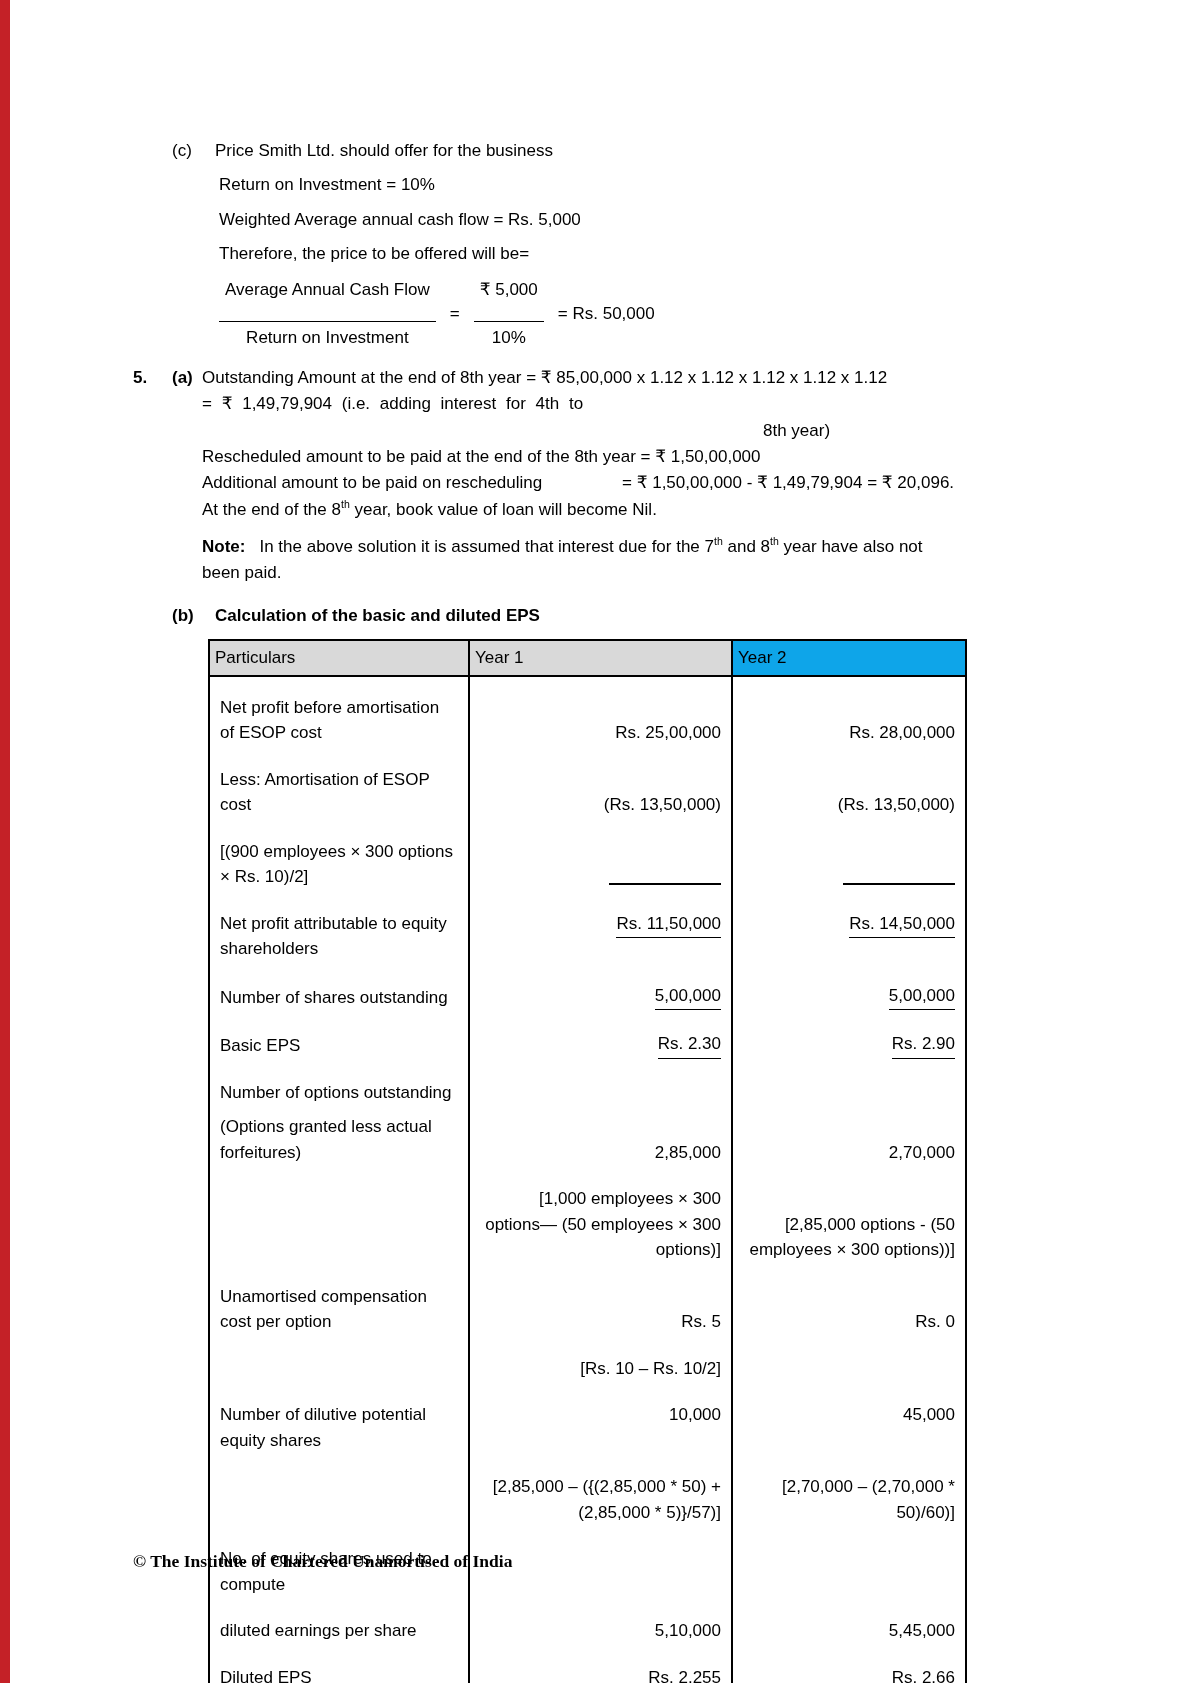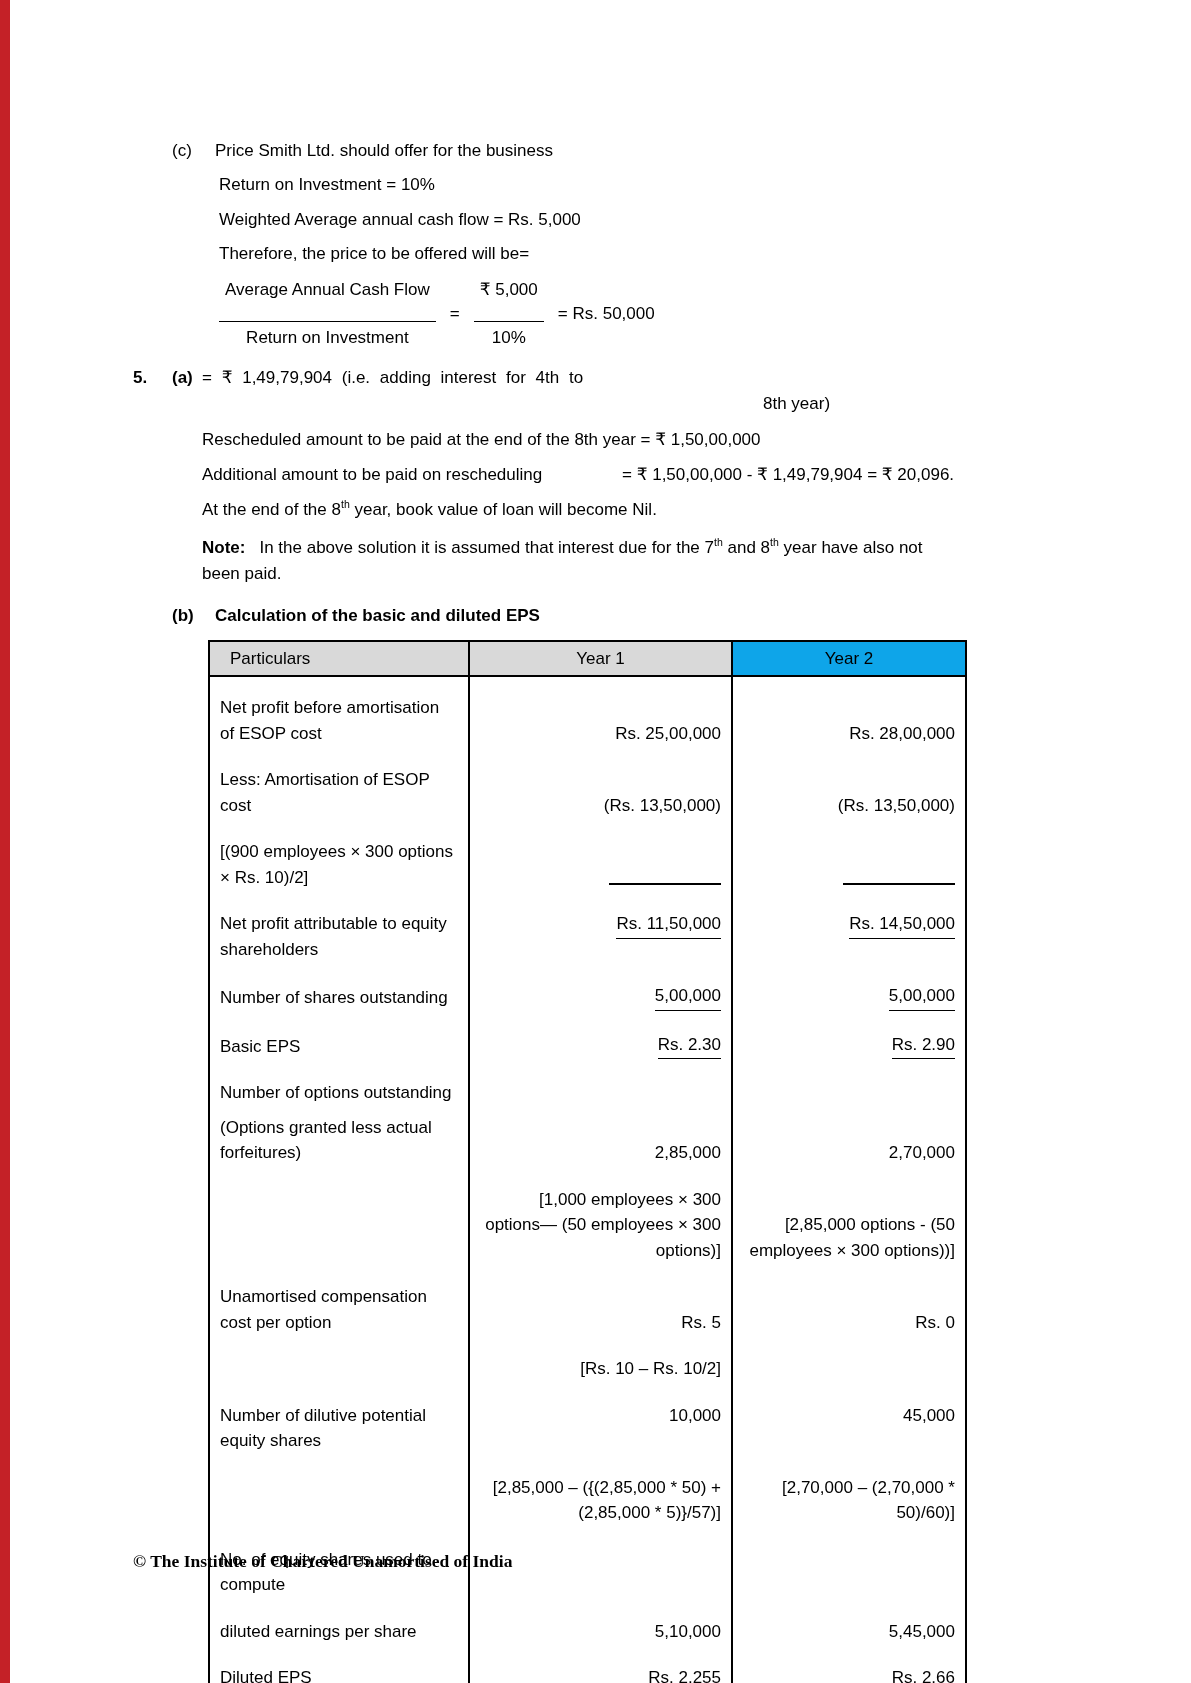--- a/index.html
+++ b/index.html
@@ -29,21 +29,21 @@
   }
   p { margin: 0; }
   .bold { font-weight: bold; }
   .sec { display: flex; align-items: flex-start; }
   .sp39 { flex: 0 0 39px; }
   .lbl43 { flex: 0 0 43px; }
   .lbl30 { flex: 0 0 30px; }
   .sec-body { flex: 1 1 auto; min-width: 0; }
   .mb { margin-bottom: 8px; }
   .ind { margin-left: 4px; }
-  .mt8 { margin-top: 9px; }
+  .mt8 { }
   .mt10 { margin-top: 11px; }
   .formula { display: flex; align-items: center; gap: 14px; margin-top: 10px; }
   .frac { display: inline-flex; flex-direction: column; text-align: center; }
   .frac .ftop { border-bottom: 1.6px solid #000; padding: 0 6px 17px; }
   .frac .fbot { padding-top: 3px; }
   .q5 { margin-top: 14px; }
   .cont1 { word-spacing: 5px; }
   .cont2 { margin-left: 561px; }
   .addl-label { display: inline-block; width: 420px; }
   .note-label { margin-right: 14px; }
@@ -63,23 +63,23 @@
     border-right: 2px solid #000;
     padding: 18px 10px 3px;
     font-weight: normal;
     text-align: left;
     vertical-align: bottom;
     overflow-wrap: break-word;
   }
   .eps thead th {
     border-bottom: 2px solid #000;
     background: #d9d9d9;
-    padding: 4px 20px;
-  }
-  .eps thead th.num { text-align: center; margin-left: 16px; }
+    padding: 4px 5px;
+  }
+  .eps thead th.num { text-align: left; margin-left: 16px; }
   .eps td.val { text-align: right; }
   .eps tr.vtop td.val { vertical-align: top; }
   .u { display: inline-block; border-bottom: 1.8px solid #000; padding-bottom: 1px; }
   .sum-rule { width: 112px; border-top: 2px solid #000; margin: 8px 0 5px auto; }
   .p2 { margin-top: 9px; }
   .pagenum { width: 757px; margin: 10px 0 0 75px; text-align: center; }
   .footer {
     position: absolute;
     left: 133px;
     top: 1548px;
@@ -116,20 +116,21 @@
           </span>
           <span>= Rs. 50,000</span>
         </div>
       </div>
     </div>
 
     <div class="sec q5">
       <div class="sp39 bold">5.</div>
       <div class="lbl30 bold">(a)</div>
       <div class="sec-body">
+        <p>Outstanding Amount at the end of 8th year = ₹ 85,00,000 x 1.12 x 1.12 x 1.12 x 1.12 x 1.12</p>
         <p class="cont1">= ₹ 1,49,79,904 (i.e. adding interest for 4th to</p>
         <p class="cont2">8th year)</p>
         <p class="mt8">Rescheduled amount to be paid at the end of the 8th year = ₹ 1,50,00,000</p>
         <p class="mt8"><span class="addl-label">Additional amount to be paid on rescheduling</span><span>= ₹ 1,50,00,000 - ₹ 1,49,79,904 = ₹ 20,096.</span></p>
         <p class="mt8"><span>At the end of the 8</span><sup>th</sup><span> year, book value of loan will become Nil.</span></p>
         <p class="mt10"><span class="bold note-label">Note:</span><span>In the above solution it is assumed that interest due for the 7</span><sup>th</sup><span> and 8</span><sup>th</sup><span> year have also not</span></p>
         <p>been paid.</p>
       </div>
     </div>
 

